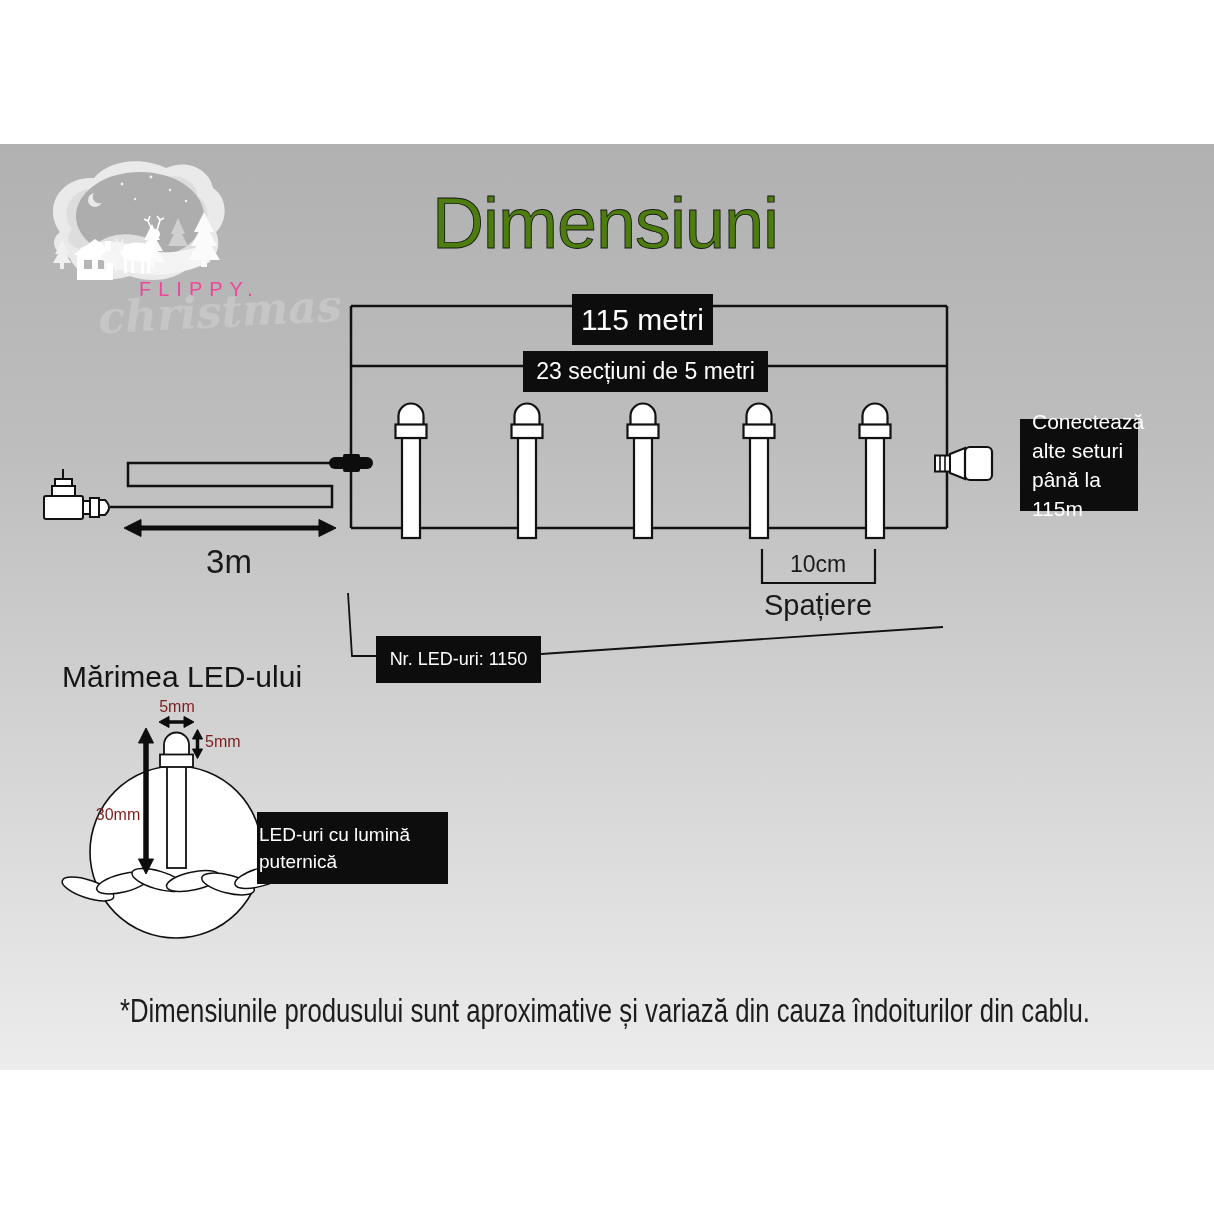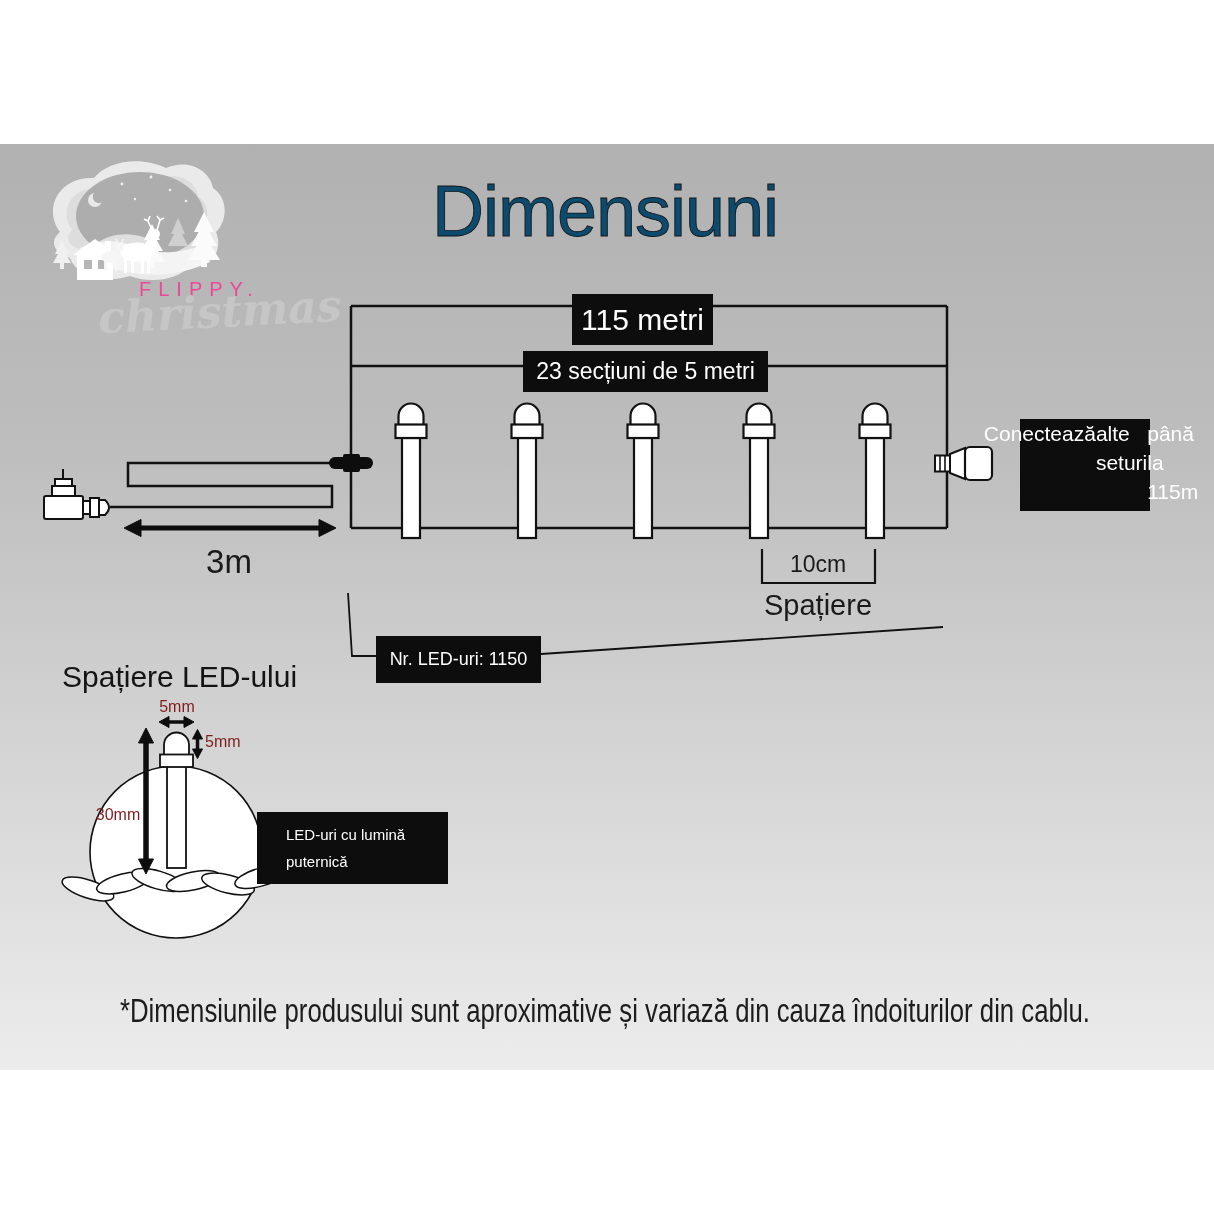--- a/index.html
+++ b/index.html
@@ -8,40 +8,40 @@
     background:#ffffff;
     font-family:"Liberation Sans", sans-serif;
   }
   .band{
     position:absolute;left:0;top:144px;width:1214px;height:926px;
     background:linear-gradient(180deg,#b1b1b1 0%,#bdbdbd 32%,#d6d6d6 68%,#ececec 100%);
   }
   svg.art{position:absolute;left:0;top:0;width:1214px;height:1214px;}
   .abs{position:absolute;white-space:nowrap;}
   .title{
-    left:605px;top:170px;transform:translateX(-50%);
-    font-size:72px;letter-spacing:-1px;color:#0c4a6e;font-weight:400;
+    left:605px;top:182px;transform:translateX(-50%);
+    font-size:72px;letter-spacing:-1px;color:#4d7c0f;font-weight:400;
     -webkit-text-stroke:0.9px #161616;
   }
   .blackbox{
     position:absolute;background:#0d0d0d;color:#ffffff;
     display:flex;align-items:center;justify-content:center;
   }
   .bb-115{left:572px;top:279px;width:141px;height:51px;font-size:30px;margin-top:15px;}
   .bb-23{left:523px;top:351px;width:245px;height:41px;font-size:23px;}
   .bb-nr{left:376px;top:636px;width:165px;height:47px;font-size:18px;}
   .bb-conn{
-    left:1020px;top:419px;width:130px;height:92px;font-size:21px;line-height:29px;
-    flex-direction:row;align-items:flex-start;justify-content:center;
+    left:1020px;top:419px;width:118px;height:92px;font-size:21px;line-height:29px;
+    flex-direction:column;align-items:flex-start;justify-content:center;
     padding-left:12px;box-sizing:border-box;
   }
   .bb-note{
-    left:257px;top:812px;width:191px;height:72px;font-size:15px;line-height:27px;
+    left:257px;top:812px;width:191px;height:72px;font-size:19px;line-height:27px;
     flex-direction:column;align-items:flex-start;justify-content:center;
-    padding-left:29px;box-sizing:border-box;
+    padding-left:2px;box-sizing:border-box;
   }
   .lbl{color:#1a1a1a;}
   .lbl-3m{left:229px;top:543px;transform:translateX(-50%);font-size:33px;}
   .lbl-10cm{left:818px;top:551px;transform:translateX(-50%);font-size:23px;text-align:right;}
   .lbl-spatiere{left:818px;top:589px;transform:translateX(-50%);font-size:29px;}
   .lbl-marimea{left:62px;top:660px;font-size:30px;color:#141414;}
   .lbl-dim{font-size:16px;color:#7f1d1d;}
   .lbl-5mm-top{left:177px;top:698px;transform:translateX(-50%);}
   .lbl-5mm-right{left:205px;top:733px;}
   .lbl-30mm{left:118px;top:806px;transform:translateX(-50%);}
@@ -254,21 +254,21 @@
 
 <div class="abs lbl lbl-3m">3m</div>
 
 <div class="abs lbl lbl-10cm">10cm</div>
 <div class="abs lbl lbl-spatiere">Spațiere</div>
 
 <div class="blackbox bb-nr">
   <span>Nr. LED-uri: 1150</span>
 </div>
 
-<div class="abs lbl lbl-marimea">Spațiere LED-ului</div>
+<div class="abs lbl lbl-marimea">Mărimea LED-ului</div>
 
 <div class="abs lbl-dim lbl-5mm-top abs" style="position:absolute;">5mm</div>
 <div class="abs lbl-dim lbl-5mm-right">5mm</div>
 <div class="abs lbl-dim lbl-30mm">30mm</div>
 
 <div class="blackbox bb-note">
   <span>LED-uri cu lumină</span>
   <span>puternică</span>
 </div>
 

